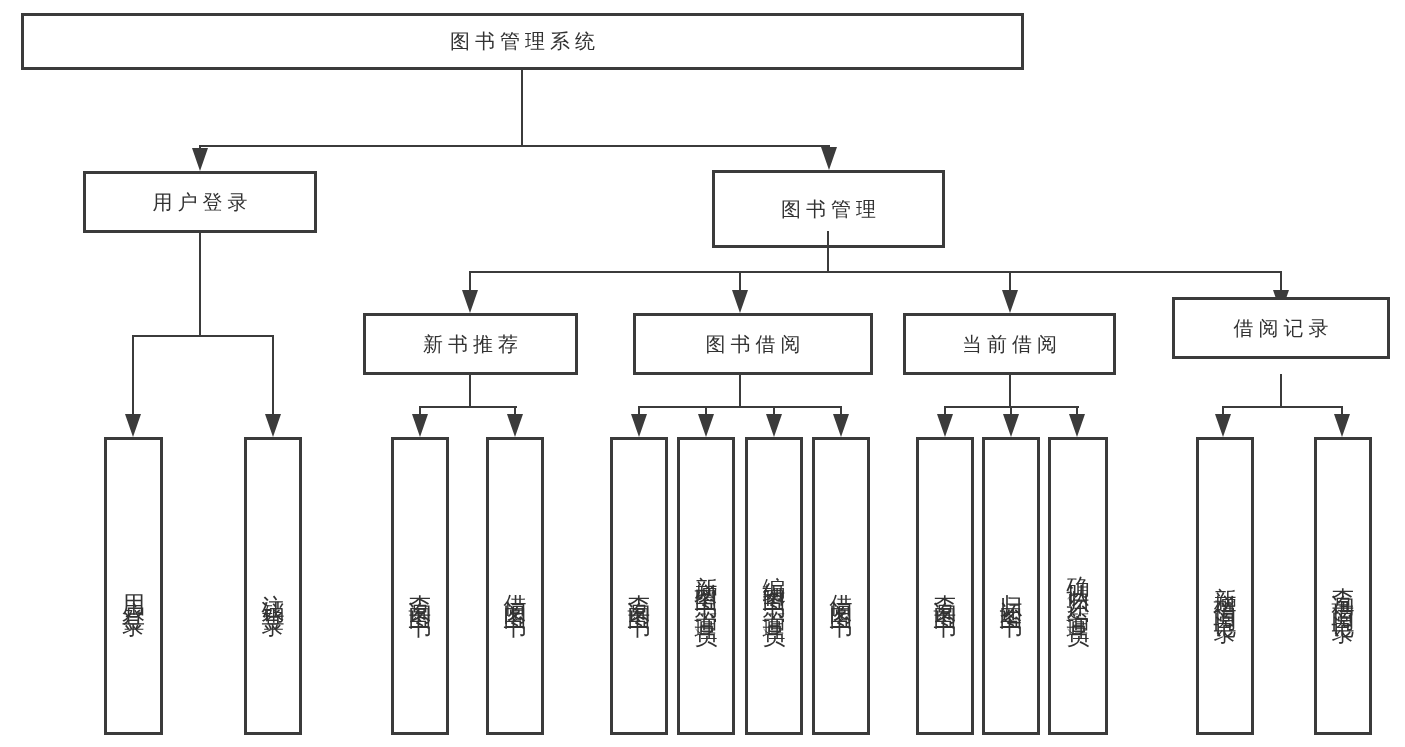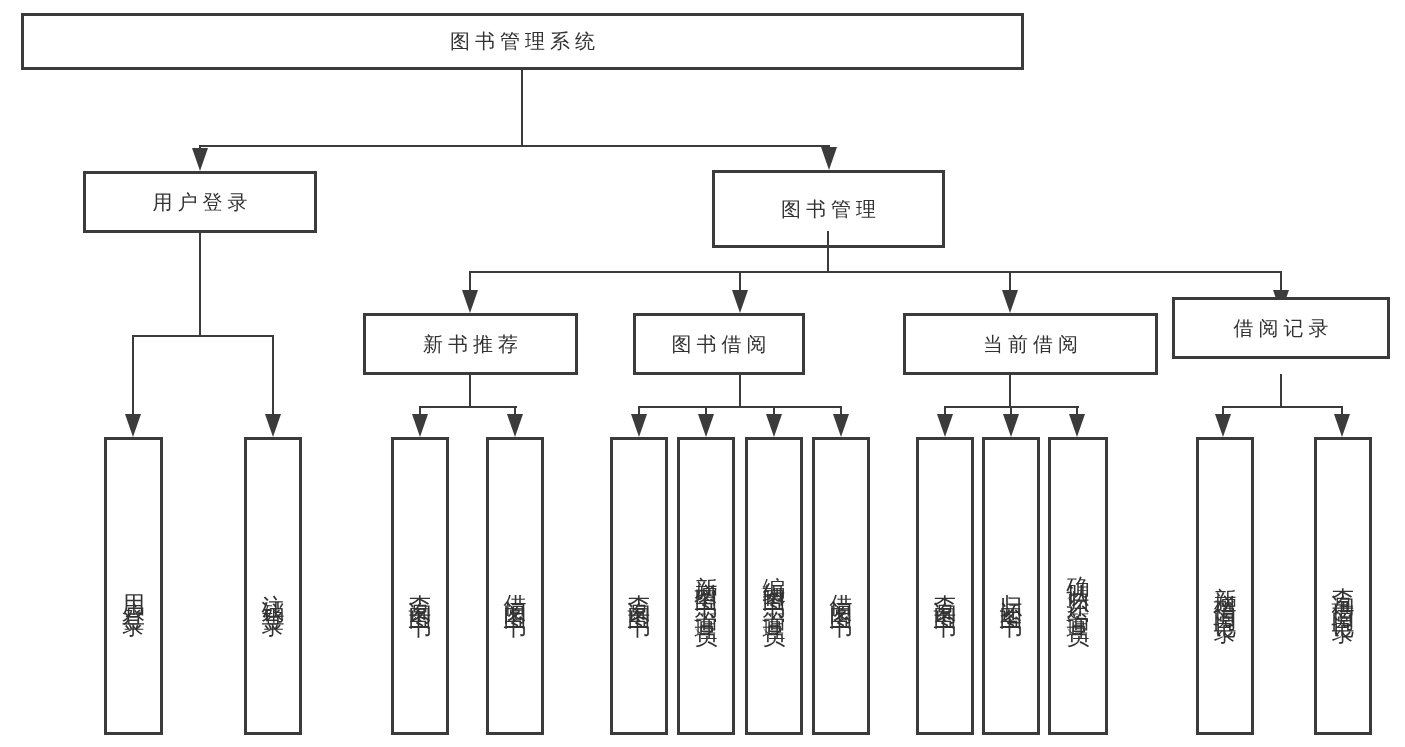--- a/index.html
+++ b/index.html
@@ -74,24 +74,24 @@
   <div class="vl" style="left:1009px;top:271px;height:24px;"></div>
   <div class="vl" style="left:1280px;top:271px;height:24px;"></div>
   <div class="ar" style="left:462px;top:290px;"></div>
   <div class="ar" style="left:732px;top:290px;"></div>
   <div class="ar" style="left:1002px;top:290px;"></div>
   <div class="ar" style="left:1273px;top:290px;"></div>
 
   <div class="box" style="left:363px;top:313px;width:215px;height:62px;">
     <span class="hlabel">新书推荐</span>
   </div>
-  <div class="box" style="left:633px;top:313px;width:172px;height:62px;text-align:center;">
+  <div class="box" style="left:633px;top:313px;width:240px;height:62px;text-align:center;">
     <span class="hlabel">图书借阅</span>
   </div>
-  <div class="box" style="left:903px;top:313px;width:255px;height:62px;">
+  <div class="box" style="left:903px;top:313px;width:213px;height:62px;">
     <span class="hlabel">当前借阅</span>
   </div>
   <div class="box" style="left:1172px;top:297px;width:218px;height:62px;">
     <span class="hlabel">借阅记录</span>
   </div>
 
   <div class="vl" style="left:469px;top:374px;height:34px;"></div>
   <div class="hl" style="left:419px;top:406px;width:98px;"></div>
   <div class="vl" style="left:419px;top:406px;height:12px;"></div>
   <div class="vl" style="left:514px;top:406px;height:12px;"></div>

